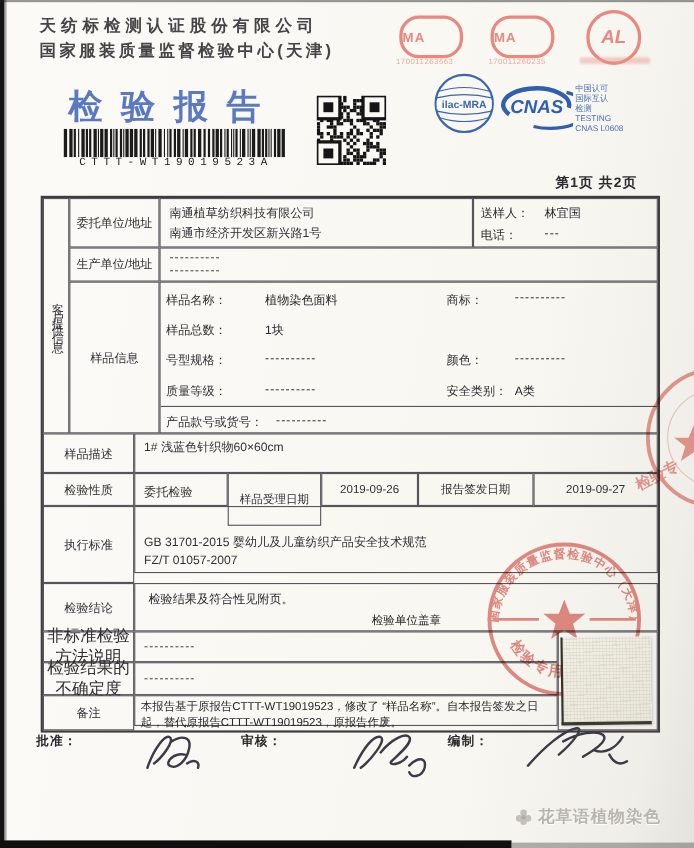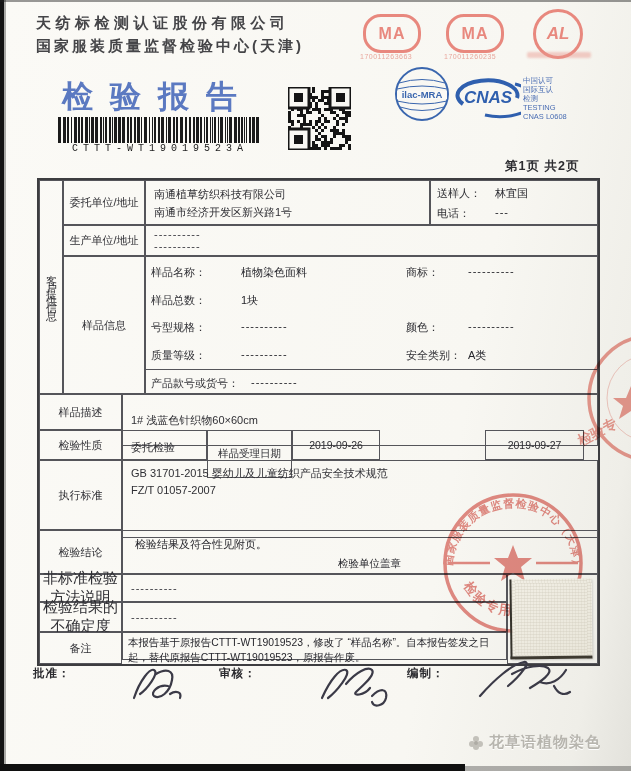--- a/index.html
+++ b/index.html
@@ -14,22 +14,22 @@
   .edge-bottom2{left:465px;top:766px;width:166px;height:5px;background:rgba(40,40,40,.35);}
   .edge-top{left:0;top:0;width:631px;height:2px;background:rgba(30,30,30,.45);}
   
   .co1{left:36px;top:14px;font-size:15px;font-weight:bold;letter-spacing:4.5px;color:#454548;}
   .co2{left:36px;top:37px;font-size:15px;font-weight:bold;letter-spacing:3px;color:#454548;}
   .rpt-title{left:62px;top:76px;font-size:31px;font-weight:bold;letter-spacing:17px;color:#5b79c1;font-family:"Liberation Serif","DejaVu Serif",serif;}
   .barcode-wrap{left:56px;top:117px;width:208px;}
   .barcode-text{left:56px;top:143px;width:208px;text-align:center;font-size:10px;letter-spacing:5px;color:#222;font-family:"Liberation Mono","DejaVu Sans Mono",monospace;}
   .qr{left:288px;top:87px;}
   
-  .cma{width:52px;height:33px;border:3px solid #e8887e;border-radius:18px;display:flex;align-items:center;justify-content:center;
-    font-weight:bold;font-size:16px;color:#e8887e;letter-spacing:1px;background:transparent;}
+  .cma{width:52px;height:33px;border:3px solid #e8887e;border-radius:18px;display:flex;align-items:center;justify-content:flex-start;
+    font-weight:bold;font-size:12px;color:#e8887e;letter-spacing:1px;background:transparent;}
   .cma1{left:363px;top:14px;}
   .cma2{left:446px;top:14px;}
   .cal{left:533px;top:9px;width:44px;height:44px;border:3.5px solid #e8887e;border-radius:50%;display:flex;align-items:center;justify-content:center;
     font-weight:bold;font-style:italic;font-size:17px;color:#e8887e;}
   .logo-num{font-size:7px;color:#e9a79d;letter-spacing:.5px;}
   .num1{left:360px;top:53px;}
   .num2{left:444px;top:53px;}
   .num3{left:527px;top:52px;width:64px;height:6px;background:rgba(233,150,140,.45);filter:blur(1px);border-radius:2px;}
   
   .ilac{left:394px;top:66px;}
@@ -357,34 +357,35 @@
       <span class="kv-lab" style="left:260px;top:91px;">安全类别：</span>
       <span class="kv-val" style="left:322px;top:91px;">A类</span>
 
       <div style="position:absolute;left:0;right:0;top:112px;bottom:0;border-top:1px solid #55555a;">
         <span class="kv-lab" style="left:5px;top:6px;">产品款号或货号：</span>
         <span class="kv-val dash" style="left:105px;top:6px;">----------</span>
       </div>
     </div>
 
     <div class="cell lbl" style="left:0;top:214px;width:83px;height:36px;">样品描述</div>
-    <div class="cell val" style="left:83px;top:214px;width:476px;height:52px;display:flex;align-items:center;">
+    <div class="cell val" style="left:83px;top:214px;width:476px;height:36px;display:flex;align-items:flex-start;">
       <span>1# 浅蓝色针织物60×60cm</span>
     </div>
 
     <div class="cell lbl" style="left:0;top:250px;width:83px;height:30px;">检验性质</div>
     <div class="cell val" style="left:83px;top:250px;width:85px;height:30px;display:flex;align-items:flex-end;">
       <span>委托检验</span>
     </div>
     <div class="cell lbl" style="left:168px;top:250px;width:85px;height:48px;font-size:10.5px;">样品受理日期</div>
     <div class="cell lbl" style="left:253px;top:250px;width:88px;height:30px;font-size:10.5px;">2019-09-26</div>
-    <div class="cell lbl" style="left:446px;top:250px;width:99px;height:30px;font-size:10.5px;">2019-09-27</div>
+    <div class="cell lbl" style="left:341px;top:250px;width:105px;height:30px;font-size:10.5px;">报告签发日期</div>
+    <div class="cell lbl" style="left:446px;top:250px;width:113px;height:30px;font-size:10.5px;">2019-09-27</div>
 
     <div class="cell lbl" style="left:0;top:280px;width:83px;height:70px;">执行标准</div>
-    <div class="cell val" style="left:83px;top:280px;width:476px;height:78px;line-height:17px;padding-top:4px;">
+    <div class="cell val" style="left:83px;top:280px;width:476px;height:61px;line-height:17px;padding-top:24px;">
       <div>GB 31701-2015  婴幼儿及儿童纺织产品安全技术规范</div>
       <div>FZ/T 01057-2007</div>
     </div>
 
     <div class="cell lbl" style="left:0;top:350px;width:83px;height:44px;">检验结论</div>
     <div class="cell" style="left:83px;top:350px;width:476px;height:44px;">
       <span class="kv-val" style="left:12px;top:6px;">检验结果及符合性见附页。</span>
       <span class="kv-val" style="left:215px;top:26px;font-size:10.5px;">检验单位盖章</span>
     </div>
 

